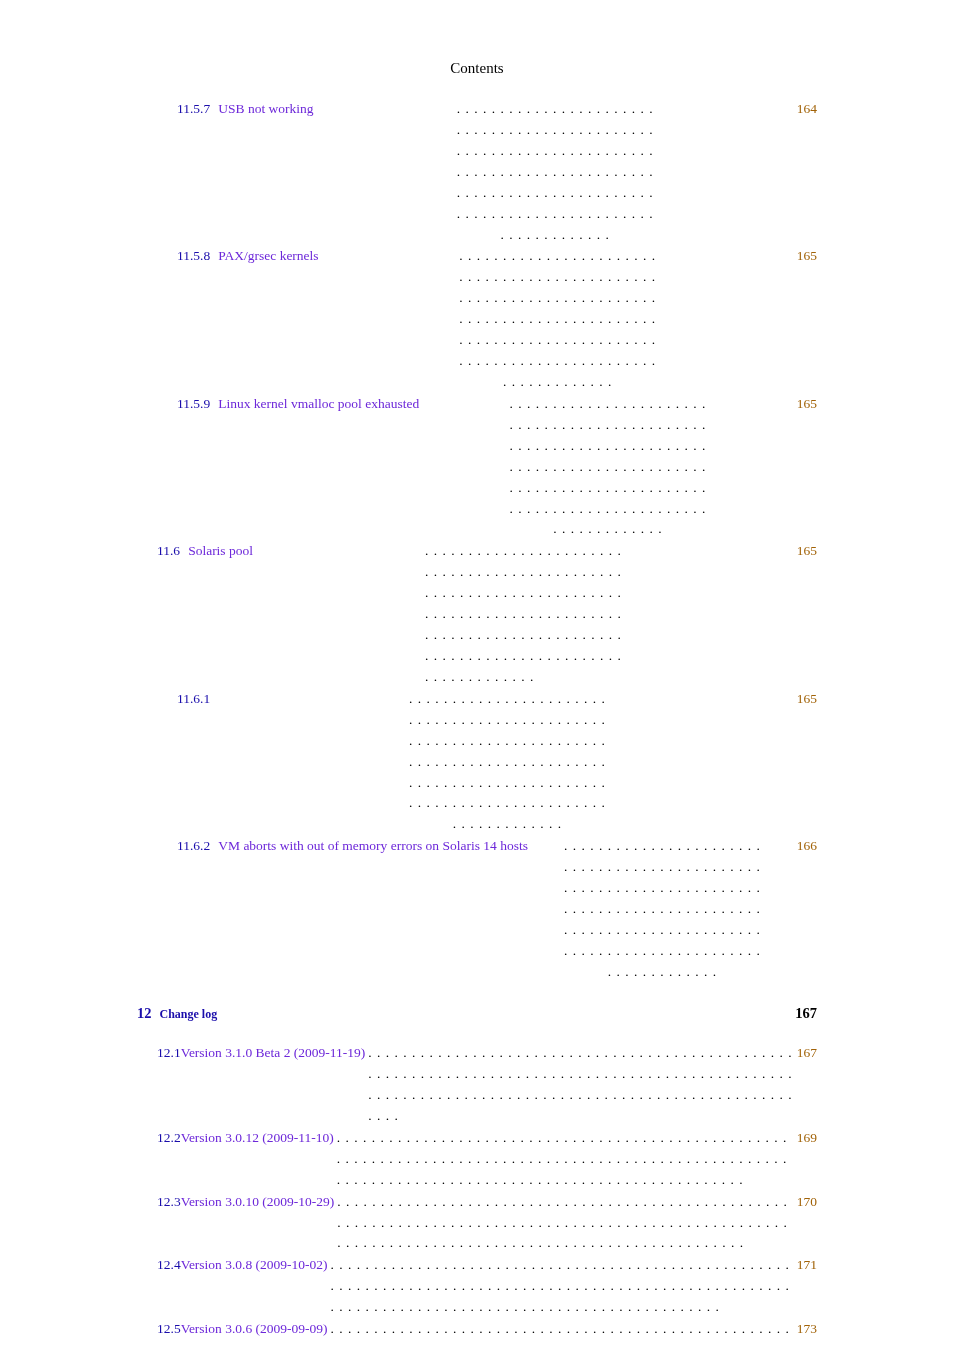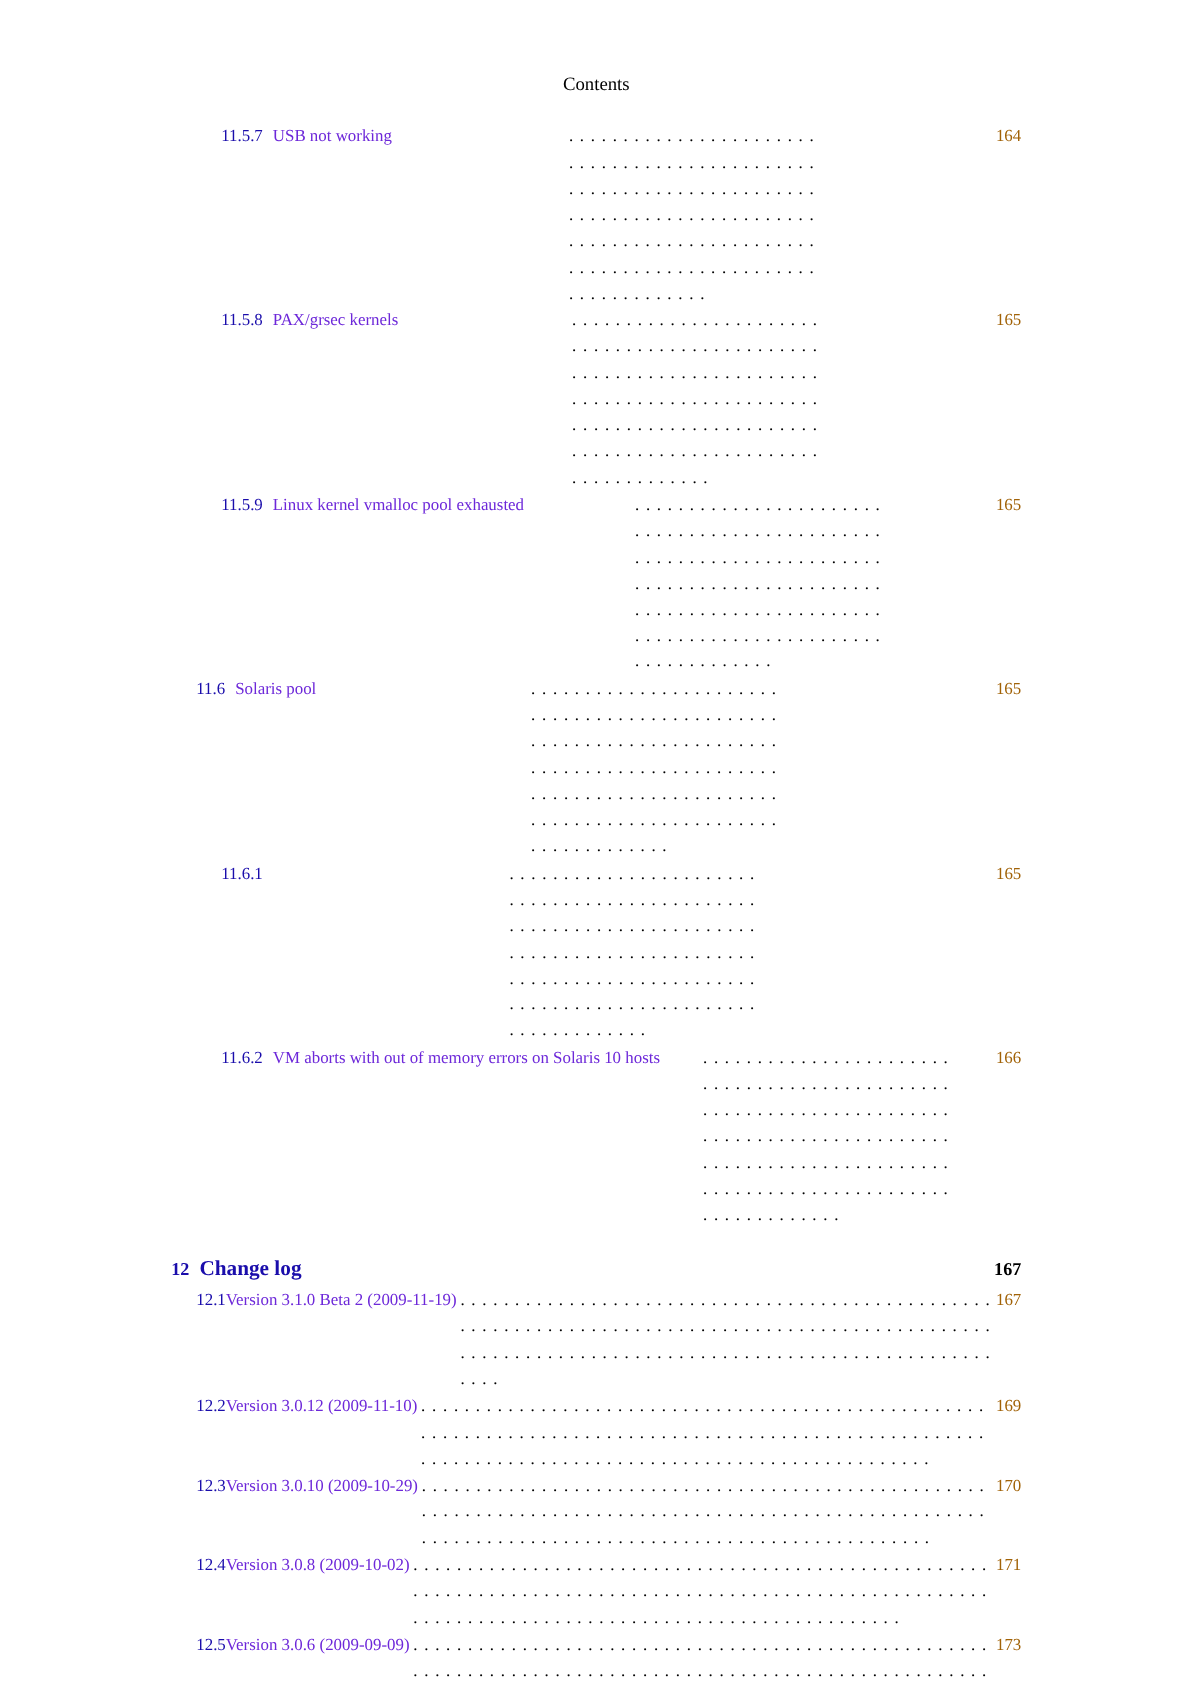--- a/index.html
+++ b/index.html
@@ -53,40 +53,40 @@
       color: #000;
       margin: 0 3px;
       letter-spacing: 1px;
     }
     .toc-page {
       color: #a16207;
       white-space: nowrap;
       flex-shrink: 0;
     }
     .indent-1 { padding-left: 20px; }
-    .indent-2 { padding-left: 40px; }
+    .indent-2 { padding-left: 40px; text-align: center; }
 
     .chapter-entry {
       display: flex;
       justify-content: space-between;
       align-items: baseline;
-      margin-bottom: 2px;
+      margin-bottom: 19px;
       margin-top: 8px;
       line-height: 1.55;
     }
     .chapter-number {
       color: #1a0dab;
       font-weight: bold;
       font-size: 14.5px;
       text-decoration: none;
     }
     .chapter-title {
       color: #1a0dab;
       font-weight: bold;
-      font-size: 17px;
+      font-size: 12px;
       text-decoration: none;
     }
     .chapter-page {
       font-weight: bold;
       font-size: 14.5px;
       color: #000;
     }
 
     .spacer { height: 10px; }
   </style>
@@ -138,21 +138,21 @@
           <a class="toc-number">11.6.1</a>
           <span style="display: inline-block; width: 8px;"></span>
         </div>
         <span class="toc-dots" style="overflow: hidden; max-width: 200px; font-size: 13.5px;">. . . . . . . . . . . . . . . . . . . . . . . . . . . . . . . . . . . . . . . . . . . . . . . . . . . . . . . . . . . . . . . . . . . . . . . . . . . . . . . . . . . . . . . . . . . . . . . . . . . . . . . . . . . . . . . . . . . . . . . . . . . . . . . . . . . . . . . . . . . . . . . . . . . . . . .</span>
         <span class="toc-page">165</span>
       </div>
       <div class="toc-entry indent-2">
         <div class="toc-left">
           <a class="toc-number">11.6.2</a>
           <span style="display: inline-block; width: 8px;"></span>
-          <a class="toc-title">VM aborts with out of memory errors on Solaris 10 hosts</a>
+          <a class="toc-title">VM aborts with out of memory errors on Solaris 14 hosts</a>
         </div>
         <span class="toc-dots" style="overflow: hidden; max-width: 200px; font-size: 13.5px;">. . . . . . . . . . . . . . . . . . . . . . . . . . . . . . . . . . . . . . . . . . . . . . . . . . . . . . . . . . . . . . . . . . . . . . . . . . . . . . . . . . . . . . . . . . . . . . . . . . . . . . . . . . . . . . . . . . . . . . . . . . . . . . . . . . . . . . . . . . . . . . . . . . . . . . .</span>
         <span class="toc-page">166</span>
       </div>
     </div>
 
   <div class="spacer"></div>
 
   <div class="chapter-entry">
     <div class="toc-left">

